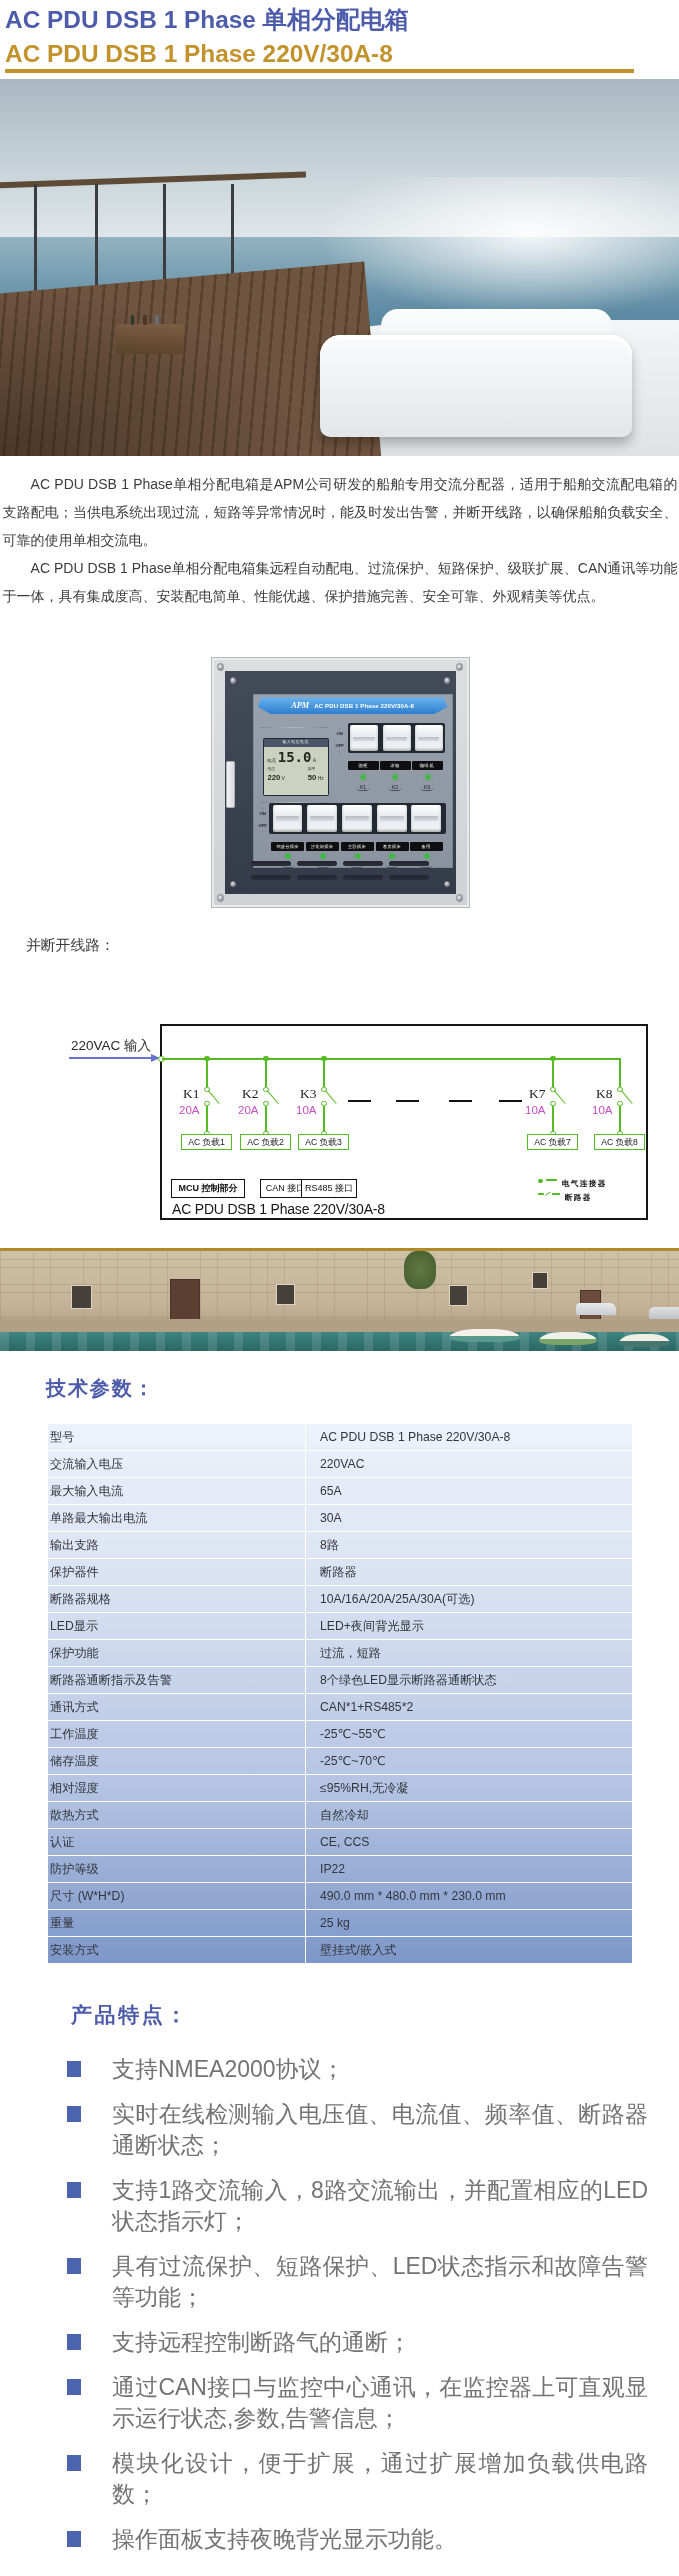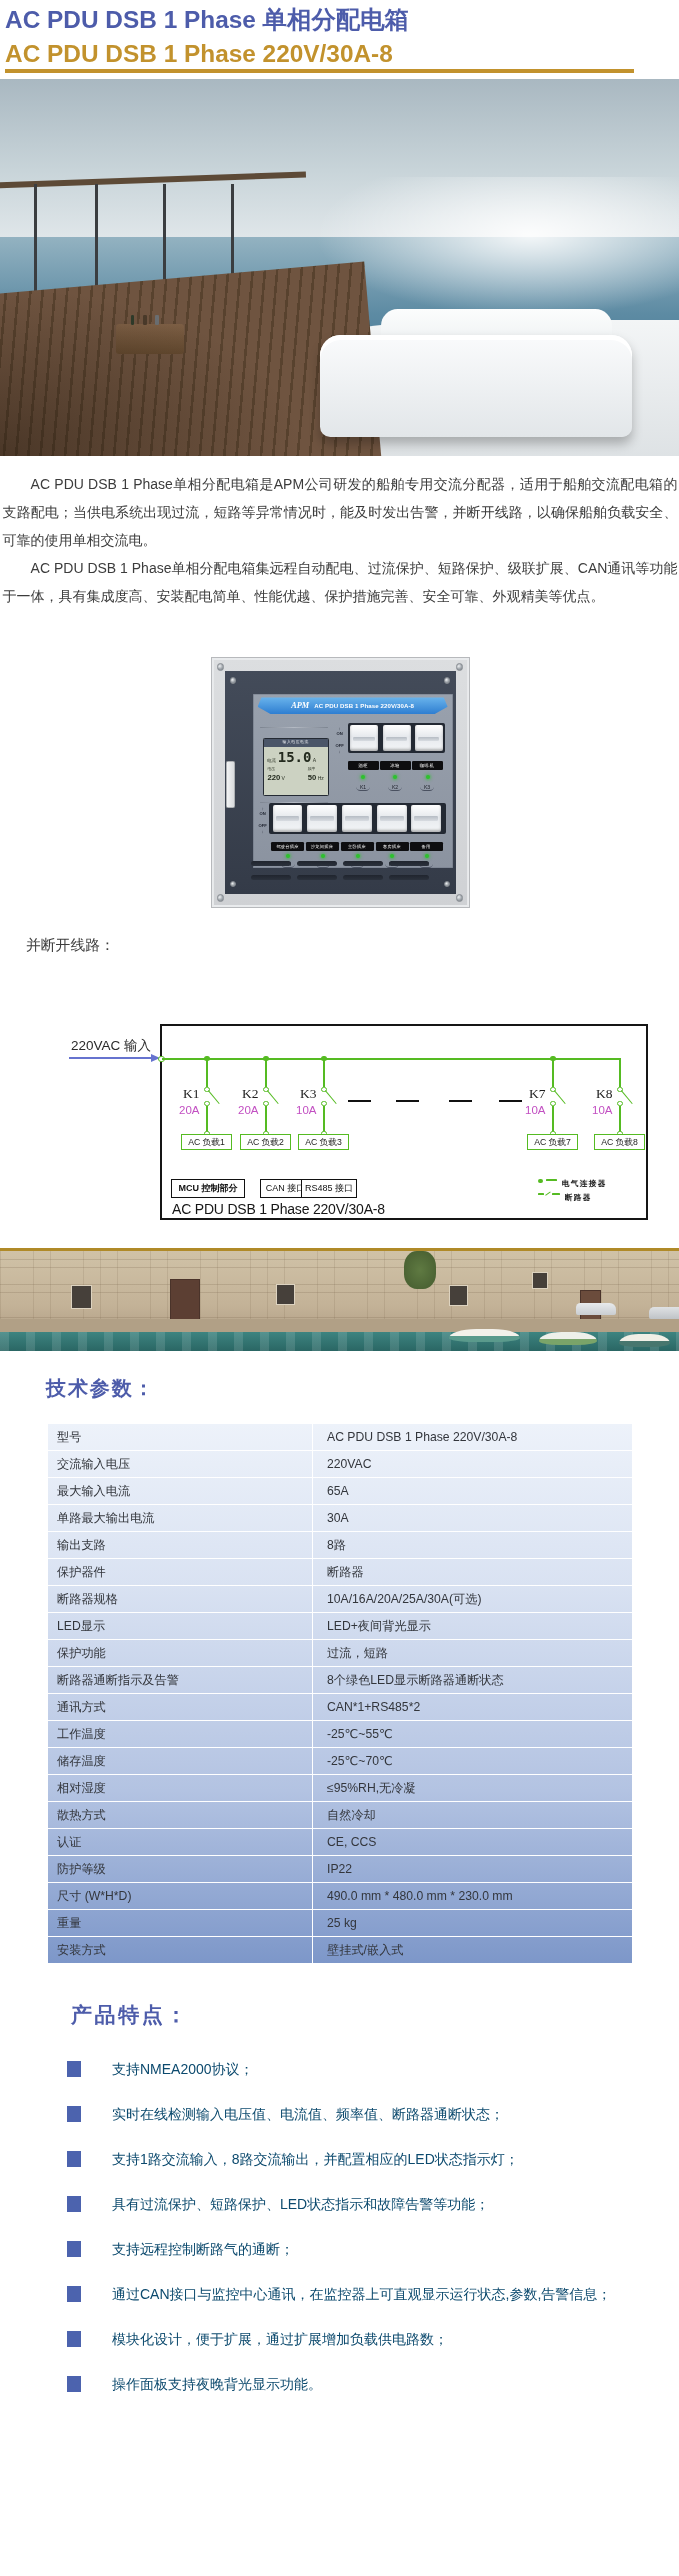--- a/index.html
+++ b/index.html
@@ -130,29 +130,29 @@
   .ph-boat.b2{left:539px;width:58px;bottom:6.4px;background:linear-gradient(180deg,#eef0ea 55%,#7aa469 56%);}
   .ph-boat.b3{left:619px;width:51px;bottom:3.8px;background:linear-gradient(180deg,#f0efe6 55%,#47766e 56%);}
   .ph-car{position:absolute;right:64px;bottom:36px;width:40px;height:11.5px;background:linear-gradient(180deg,#e8eaec,#c9cdd1);border-radius:4.5px 6.4px 1.9px 1.9px;}
   .ph-car2{position:absolute;right:-5.1px;bottom:32px;width:36px;height:11.5px;background:linear-gradient(180deg,#dfe1e3,#bfc3c7);border-radius:5.1px 5.1px 1.9px 1.9px;}
 
   
   .specs-heading{margin:24.4px 0 0 46px;font-size:20px;font-weight:bold;color:#4d5caa;letter-spacing:1.9px;}
   .specs{width:584px;margin:22px 0 0 48px;background:linear-gradient(180deg,#edf2fa 0%,#d9e2f2 30%,#b3c3e2 68%,#7d97c9 100%);}
   .spec-row{display:flex;height:26px;border-bottom:1.3px solid #ffffff;align-items:center;}
   .spec-row:last-child{border-bottom:none;}
-  .spec-label{width:255px;padding-left:9px;border-right:1.3px solid #ffffff;font-size:12.2px;color:#33363c;height:100%;display:flex;align-items:center;}
+  .spec-label{width:255px;padding-left:2px;border-right:1.3px solid #ffffff;font-size:12.2px;color:#33363c;height:100%;display:flex;align-items:center;}
   .spec-value{flex:1;padding-left:14px;font-size:12.2px;color:#33363c;}
 
   
   .features-heading{margin:38px 0 0 71px;font-size:21px;font-weight:bold;color:#4d5caa;letter-spacing:2.6px;}
   .features{margin:24.4px 32px 0 67px;}
   .feature{display:flex;margin-bottom:14px;}
   .feature .sq{flex:0 0 14px;width:14px;height:15.4px;background:#4c63ae;margin-top:7.7px;}
-  .feature p{margin:0 0 0 31px;font-size:14px;line-height:31px;color:#0c4a6e;text-align:justify;}
+  .feature p{margin:0 0 0 31px;font-size:23px;line-height:31px;color:#737373;text-align:justify;}
 </style>
 </head>
 <body>
 
 <h1 class="title1">AC PDU DSB 1 Phase 单相分配电箱</h1>
 <h2 class="title2">AC PDU DSB 1 Phase 220V/30A-8</h2>
 
 <div class="photo-yacht">
   <div class="py-sky"></div>
   <div class="py-sea"></div>

